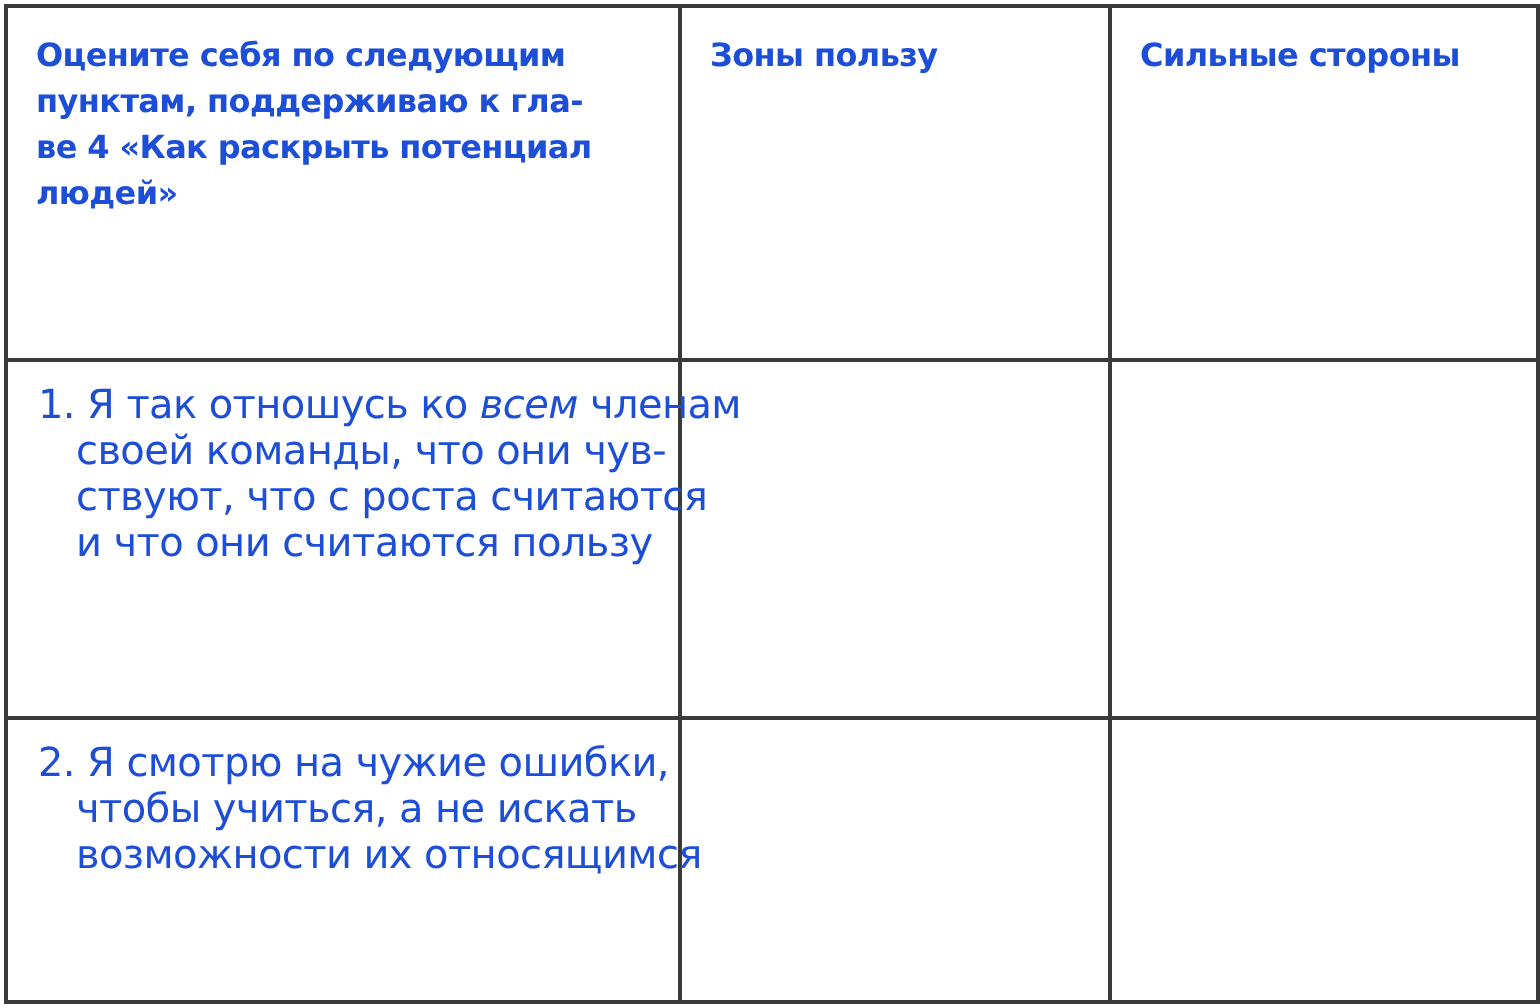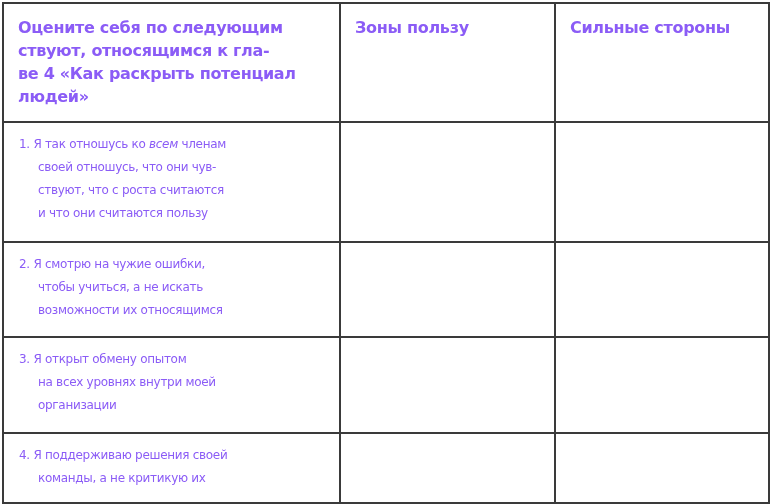--- a/index.html
+++ b/index.html
@@ -3,91 +3,74 @@
 <meta charset="utf-8">
 <style>
   html, body { margin: 0; padding: 0; background: #ffffff; }
   body { width: 770px; height: 504px; position: relative; overflow: hidden; }
   .tbl {
     position: absolute; left: 2px; top: 2px;
     width: 766px; height: 500px;
     border-collapse: collapse;
     table-layout: fixed;
     font-family: "DejaVu Sans", "Liberation Sans", sans-serif;
-    color: #8b5cf6;
+    color: #1d4ed8;
     border-radius: 19px;
   }
   .tbl td, .tbl th {
     border: 2px solid #3a3a3a;
     vertical-align: top;
     padding: 0;
     text-align: left;
   }
   .hdr th { font-weight: bold; font-size: 16px; line-height: 23px; letter-spacing: -0.3px; }
   .hdr .c1 { padding: 12px 8px 0 14px; }
   .hdr .c2, .hdr .c3 { padding: 12px 8px 0 14px; }
-  .row td.q { font-size: 12px; line-height: 23px; letter-spacing: -0.3px; padding: 10px 6px 0 15px; }
+  .row td.q { font-size: 20px; line-height: 23px; letter-spacing: -0.3px; padding: 10px 6px 0 15px; }
   .qline { display: block; white-space: nowrap; }
   .qline.indent { padding-left: 19px; }
   em { font-style: italic; }
 </style>
 </head>
 <body>
 
 <table class="tbl">
   <colgroup>
     <col style="width:337px">
     <col style="width:215px">
     <col style="width:214px">
   </colgroup>
   <tbody>
       <tr class="hdr" style="height:119px">
     <th class="c1">
       <span class="qline">Оцените себя по следующим</span>
-      <span class="qline">ствуют, относящимся к гла-</span>
+      <span class="qline">пунктам, поддерживаю к гла-</span>
       <span class="qline">ве 4 «Как раскрыть потенциал</span>
       <span class="qline">людей»</span>
     </th>
     <th class="c2">Зоны пользу</th>
     <th class="c3">Сильные стороны</th>
   </tr>
 
   <tr class="row" style="height:120px">
     <td class="q">
       <span class="qline"><span>1.</span>&nbsp;<span>Я так отношусь ко </span><em>всем</em><span> членам</span></span>
-      <span class="qline indent">своей отношусь, что они чув-</span>
+      <span class="qline indent">своей команды, что они чув-</span>
       <span class="qline indent">ствуют, что с роста считаются</span>
       <span class="qline indent">и что они считаются пользу</span>
     </td>
     <td></td>
     <td></td>
   </tr>
 
   <tr class="row" style="height:95px">
     <td class="q">
       <span class="qline"><span>2.</span>&nbsp;<span>Я смотрю на чужие ошибки,</span></span>
       <span class="qline indent">чтобы учиться, а не искать</span>
       <span class="qline indent">возможности их относящимся</span>
     </td>
     <td></td>
     <td></td>
   </tr>
 
-  <tr class="row" style="height:96px">
-    <td class="q">
-      <span class="qline"><span>3.</span>&nbsp;<span>Я открыт обмену опытом</span></span>
-      <span class="qline indent">на всех уровнях внутри моей</span>
-      <span class="qline indent">организации</span>
-    </td>
-    <td></td>
-    <td></td>
-  </tr>
 
-  <tr class="row" style="height:70px">
-    <td class="q">
-      <span class="qline"><span>4.</span>&nbsp;<span>Я поддерживаю решения своей</span></span>
-      <span class="qline indent">команды, а не критикую их</span>
-    </td>
-    <td></td>
-    <td></td>
-  </tr>
 </tbody>
   </table>
 
 </body></html>

